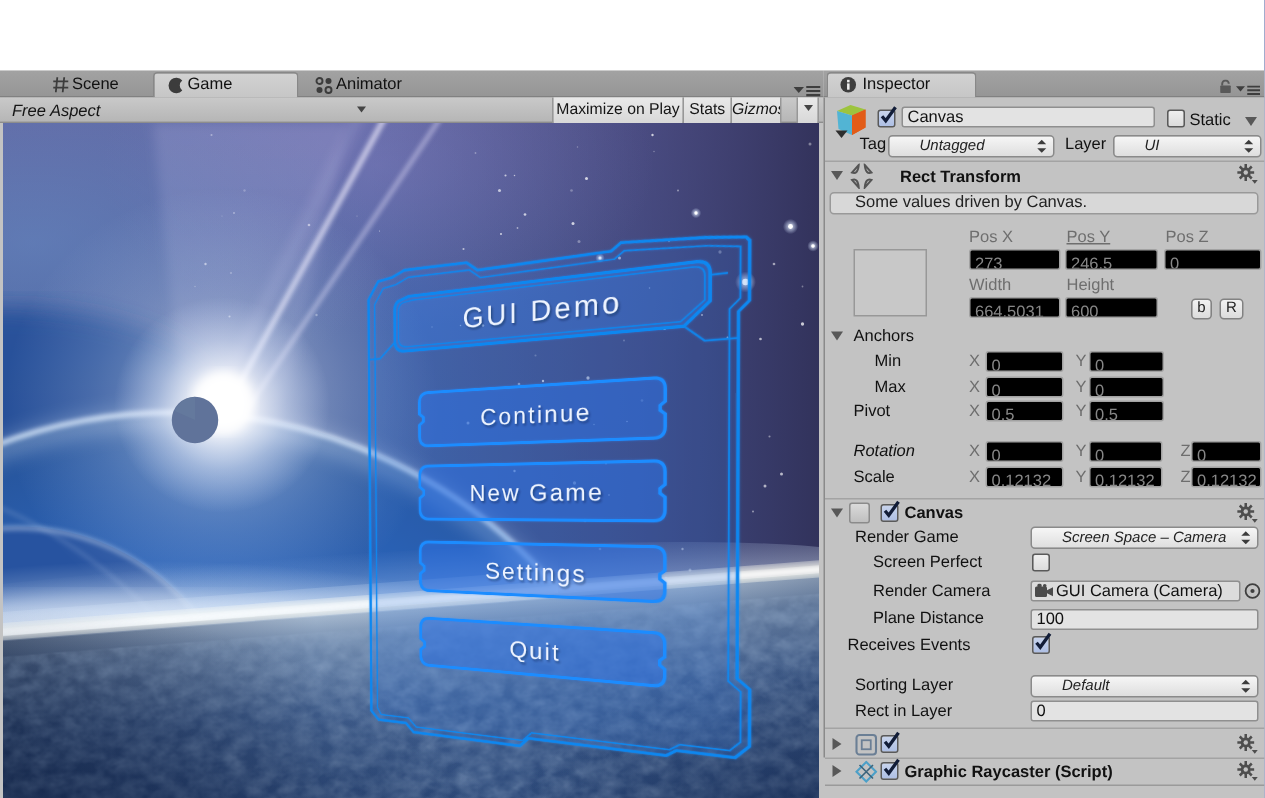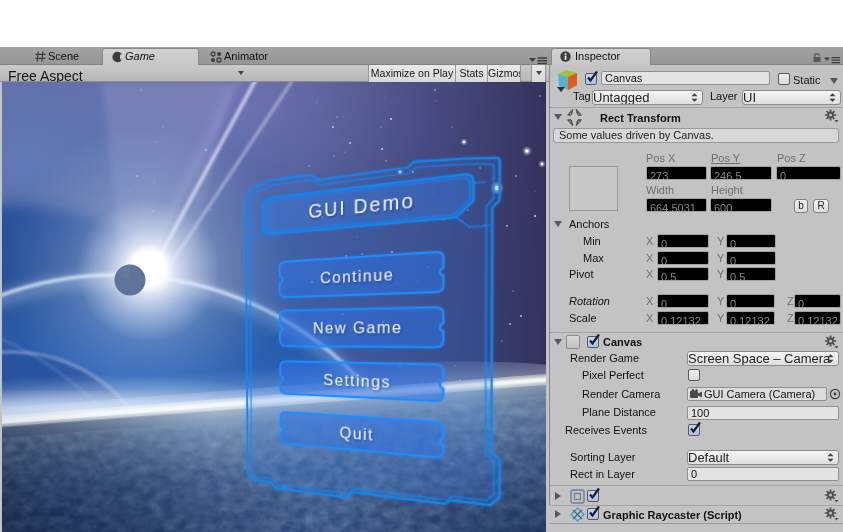--- a/index.html
+++ b/index.html
@@ -13,21 +13,21 @@
 #gtoolbar{position:absolute;left:0;top:18px;width:549px;height:17px;background:linear-gradient(#c9c9c9,#b6b6b6);border-bottom:1px solid #8d8d8d;box-sizing:border-box;}
 .tbbtn{position:absolute;top:18px;height:17px;background:linear-gradient(#e9e9e9,#d8d8d8);border-left:1px solid #979797;box-sizing:border-box;font-size:10.5px;color:#151515;text-align:center;line-height:17px;white-space:nowrap;overflow:hidden;}
 
 #inspector{position:absolute;left:549px;top:0;width:294px;height:532px;background:#c3c3c3;}
 #insbody{position:absolute;left:0;top:18px;width:294px;height:440px;background:#c3c3c3;border-left:1px solid #8a8a8a;box-sizing:border-box;}
 .ilabel{position:absolute;font-size:11px;color:#111;white-space:nowrap;}
 .glabel{position:absolute;font-size:11px;color:#6e6e6e;white-space:nowrap;}
 .boldlabel{position:absolute;font-size:11px;font-weight:bold;color:#111;white-space:nowrap;}
 .tfield{position:absolute;height:14px;background:#e3e3e3;border:1px solid #8f8f8f;border-radius:2px;box-sizing:border-box;font-size:11px;color:#111;padding:0 3px;line-height:12px;overflow:hidden;}
 .dfield{position:absolute;height:14px;background:#000000;border:1px solid #a2a2a2;border-radius:2px;box-sizing:border-box;font-size:11px;color:#878787;padding:3px 3px;line-height:12px;overflow:hidden;}
-.drop{position:absolute;height:15px;background:linear-gradient(#f6f6f6,#dedede);border:1px solid #8a8a8a;border-radius:3px;box-sizing:border-box;font-size:13px;color:#222;padding:0 0;line-height:13px;overflow:hidden;white-space:nowrap;}
+.drop{position:absolute;height:15px;background:linear-gradient(#f6f6f6,#dedede);border:1px solid #8a8a8a;border-radius:3px;box-sizing:border-box;font-size:10px;color:#222;padding:0 20px;line-height:13px;overflow:hidden;white-space:nowrap;font-style:italic;}
 .sep{position:absolute;left:0;width:294px;height:1px;background:#a3a3a3;}
 .tri-r{position:absolute;width:0;height:0;border-left:6px solid #585858;border-top:4px solid transparent;border-bottom:4px solid transparent;}
 .tri-d{position:absolute;width:0;height:0;border-top:6px solid #585858;border-left:4px solid transparent;border-right:4px solid transparent;}
 .cbox{position:absolute;width:12px;height:12px;background:linear-gradient(#c8d4ec,#aebfe4);border:1px solid #5a5a5a;border-radius:2px;box-sizing:border-box;}
 .cbox.off{background:linear-gradient(#efefef,#dcdcdc);}
 </style></head>
 <body>
 <div id="root">
 
   <div id="gamepanel" class="abs" style="left:0;top:0;width:549px;height:532px;background:#c3c3c3;">
@@ -37,43 +37,43 @@
       <g stroke="#3c3c3c" stroke-width="1.2">
           <path d="M3.2 0.5 L2.2 10.5 M7.8 0.5 L6.8 10.5 M0.5 3.3 L10.5 3.3 M0.5 7.4 L10.5 7.4"></path>
         </g>
     </svg>
     <div class="tlab" style="left:48px;">Scene</div>
 
     <div class="tab" style="left:102px;width:97px;"></div>
     <svg class="abs" style="left:111px;top:4px" width="12" height="12" viewBox="0 0 12 12">
       <path d="M10.5 2.6 A5.2 5.2 0 1 0 10.5 9.4 A4.3 4.3 0 0 1 10.5 2.6 Z" fill="#3c3c3c"></path>
     </svg>
-    <div class="tlab" style="left:125px;font-style:italic;">Game</div>
+    <div class="tlab" style="left:125px;">Game</div>
 
     <svg class="abs" style="left:210px;top:4px" width="12" height="12" viewBox="0 0 12 12">
       <circle cx="3" cy="3" r="2" fill="none" stroke="#3c3c3c" stroke-width="1.3"></circle>
       <circle cx="9" cy="3" r="2" fill="#3c3c3c"></circle>
       <circle cx="3" cy="9" r="2" fill="#3c3c3c"></circle>
       <circle cx="9" cy="9" r="2" fill="none" stroke="#3c3c3c" stroke-width="1.3"></circle>
     </svg>
     <div class="tlab" style="left:224px;">Animator</div>
 
     <svg class="abs" style="left:529px;top:10px" width="18" height="8" viewBox="0 0 18 8">
       <path d="M0 1 L7 1 L3.5 5 Z" fill="#3e3e3e"></path>
       <g stroke="#3e3e3e" stroke-width="1.4">
           <path d="M8.5 1 L18 1 M8.5 3.7 L18 3.7 M8.5 6.4 L18 6.4"></path>
         </g>
     </svg>
 
     <div id="gtoolbar"></div>
-    <div class="abs" style="left:8px;top:21px;font-size:14px;color:#151515;">Free Aspect</div>
+    <div class="abs" style="left:8px;top:21px;font-size:11px;color:#151515;font-style:italic;">Free Aspect</div>
     <div class="abs" style="left:238px;top:24px;width:0;height:0;border-top:4px solid #444;border-left:3.5px solid transparent;border-right:3.5px solid transparent;"></div>
     <div class="tbbtn" style="left:368px;width:87px;">Maximize on Play</div>
     <div class="tbbtn" style="left:455px;width:32px;">Stats</div>
-    <div class="tbbtn" style="left:487px;width:34px;border-right:1px solid #979797;">Gizmos</div>
+    <div class="tbbtn" style="left:487px;width:34px;border-right:1px solid #979797;font-style:italic;">Gizmos</div>
     <div class="tbbtn" style="left:531px;width:15px;border-right:1px solid #979797;"><span style="display:inline-block;width:0;height:0;border-top:4px solid #444;border-left:3.5px solid transparent;border-right:3.5px solid transparent;vertical-align:2px;"></span></div>
 
     <div id="gamecontent" class="abs" style="left:2px;top:35px;width:544px;height:493px;overflow:hidden;background:#44599d;">
 <svg width="544" height="493" viewBox="0 0 544 493">
 <defs>
 <linearGradient id="skyv" x1="0" y1="0" x2="0" y2="1">
  <stop offset="0" stop-color="#5f68a4" stop-opacity="1"></stop>
               <stop offset="0.3" stop-color="#49629f"></stop>
  <stop offset="0.55" stop-color="#41619f"></stop>
               <stop offset="1" stop-color="#3c5f9e"></stop>
@@ -398,21 +398,21 @@
 <svg class="abs" style="left:274px;top:44px" width="15" height="14" viewBox="0 0 15 14">
 <g fill="#4e4e4e">
             <circle cx="6.5" cy="6" r="3.4"></circle>
 <g stroke="#4e4e4e" stroke-width="1.7">
               <path d="M6.5 0.4 V3 M6.5 9 V11.6 M0.9 6 H3.5 M9.5 6 H12.1 M2.5 2 L4.4 3.9 M8.6 8.1 L10.5 10 M10.5 2 L8.6 3.9 M4.4 8.1 L2.5 10"></path>
             </g>
 <circle cx="6.5" cy="6" r="1.5" fill="#c3c3c3"></circle>
 <path d="M10.5 11 L14.5 11 L12.5 13.5 Z"></path>
           </g>
         </svg>
-<div class="abs" style="left:3px;top:63px;width:286px;height:15px;background:#d8d8d8;border:1px solid #999;border-radius:3px;box-sizing:border-box;font-size:11px;color:#222;line-height:13px;padding-left:5px;">Some values driven by Canvas.</div>
+<div class="abs" style="left:3px;top:63px;width:286px;height:15px;background:#d8d8d8;border:1px solid #999;border-radius:3px;box-sizing:border-box;font-size:11px;color:#222;line-height:13px;padding-left:16px;">Some values driven by Canvas.</div>
 <div class="glabel" style="left:96px;top:87px;">Pos X</div>
 <div class="glabel" style="left:161px;top:87px;text-decoration:underline;">Pos Y</div>
 <div class="glabel" style="left:227px;top:87px;">Pos Z</div>
 <div class="dfield" style="left:96px;top:101px;width:61px;">273</div>
 <div class="dfield" style="left:160px;top:101px;width:62px;">246.5</div>
 <div class="dfield" style="left:226px;top:101px;width:65px;">0</div>
 <div class="abs" style="left:19px;top:101px;width:49px;height:45px;background:#c8c8c8;border:1px solid #989898;box-sizing:border-box;"></div>
 <div class="glabel" style="left:96px;top:119px;">Width</div>
 <div class="glabel" style="left:161px;top:119px;">Height</div>
 <div class="dfield" style="left:96px;top:133px;width:61px;">664.5031</div>
@@ -466,21 +466,21 @@
             </g>
 <circle cx="6.5" cy="6" r="1.5" fill="#c3c3c3"></circle>
 <path d="M10.5 11 L14.5 11 L12.5 13.5 Z"></path>
           </g>
         </svg>
 <div class="ilabel" style="left:20px;top:287px;">Render Game</div>
 <div class="drop" style="left:137px;top:286px;width:152px;">Screen Space – Camera</div>
 <svg class="abs" style="left:277px;top:289px" width="7" height="9" viewBox="0 0 7 9">
           <path d="M0.5 3.2 L3.5 0.2 L6.5 3.2 Z M0.5 5.8 L3.5 8.8 L6.5 5.8 Z" fill="#3c3c3c"></path>
         </svg>
-<div class="ilabel" style="left:32px;top:304px;">Pixel Perfect</div>
+<div class="ilabel" style="left:32px;top:304px;">Screen Perfect</div>
 <div class="cbox off" style="left:138px;top:304px;"></div>
 <div class="ilabel" style="left:32px;top:323px;">Render Camera</div>
 <div class="abs" style="left:137px;top:322px;width:140px;height:14px;background:#dcdcdc;border:1px solid #8f8f8f;border-radius:2px;box-sizing:border-box;overflow:hidden;white-space:nowrap;font-size:11px;color:#111;line-height:12px;padding-left:16px;">GUI Camera (Camera)</div>
 <svg class="abs" style="left:140px;top:324px" width="12" height="10" viewBox="0 0 12 10">
 <rect x="0" y="2" width="8" height="7" rx="1" fill="#4a4a4a"></rect>
           <path d="M8 4.5 L12 2.5 V8.5 L8 6.5 Z" fill="#4a4a4a"></path>
           <circle cx="3" cy="1.5" r="1.5" fill="#4a4a4a"></circle>
           <circle cx="6.5" cy="1.5" r="1.2" fill="#4a4a4a"></circle>
         </svg>
 <svg class="abs" style="left:279px;top:323px" width="12" height="12" viewBox="0 0 12 12">

